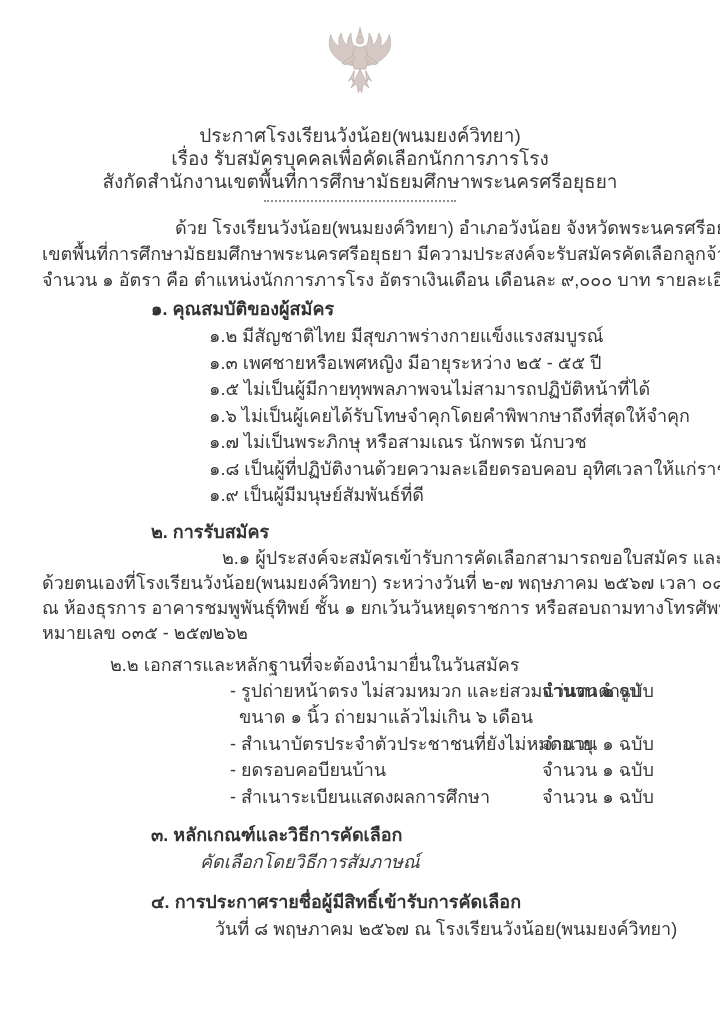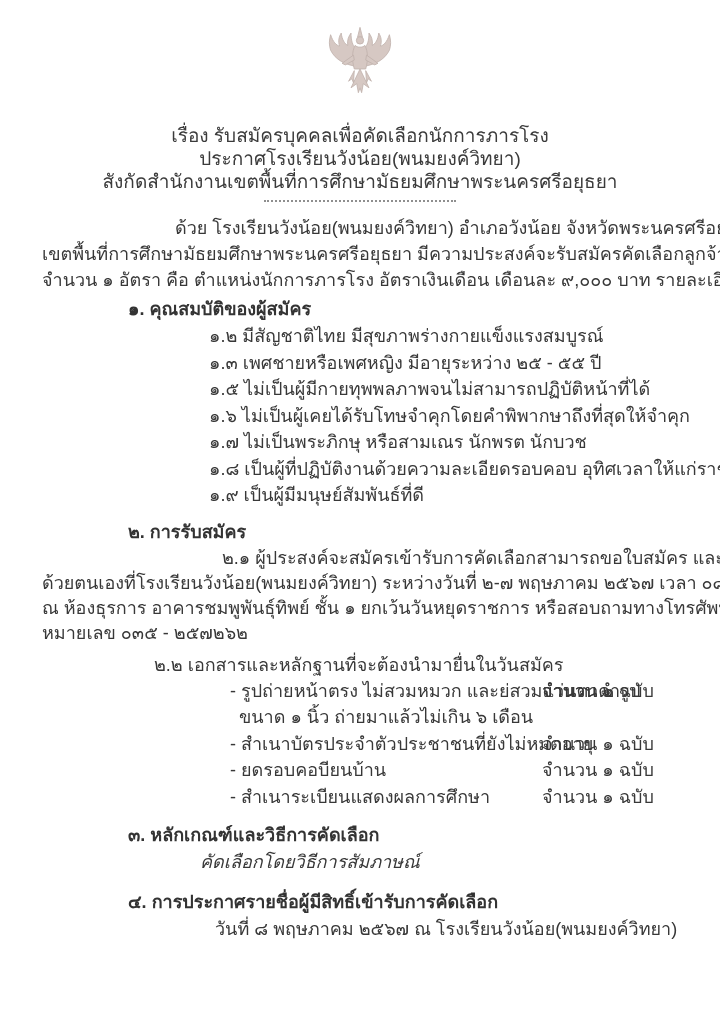--- a/index.html
+++ b/index.html
@@ -34,38 +34,38 @@
     border-bottom: 2px dotted #8f8f8f;
   }
   .body-text { font-size: 18px; }
   .intro { margin-top: 13px; line-height: 26px; }
   .intro .p-line { white-space: nowrap; }
   .intro .p-line.first { padding-left: 133px; }
 
   .sec-heading {
     font-weight: bold;
     color: #333333;
-    margin-left: 86px;
+    margin-left: 109px;
     line-height: 27px;
     white-space: nowrap;
   }
   .sec1 { margin-top: 3px; }
   .qual-item {
     margin-left: 167px;
     line-height: 26.5px;
     white-space: nowrap;
   }
 
   .sec2 { margin-top: 10px; }
   .app-para { line-height: 25px; }
   .app-para .p-line { white-space: nowrap; }
   .app-para .p-line.first { padding-left: 180px; }
 
   .docs-heading {
-    margin-left: 112px;
+    margin-left: 68px;
     margin-top: 6px;
     line-height: 26px;
     white-space: nowrap;
   }
   .doc-row {
     position: relative;
     margin-left: 188px;
     line-height: 26.5px;
     white-space: nowrap;
   }
@@ -109,22 +109,22 @@
         <path d="M60,55 L49,78 L56,73 L58,84 L60,78 L62,84 L64,73 L71,78 Z"></path>
 
         <path d="M53,57 L46,70 L50,67 L52,72 Z"></path>
 
         <path d="M67,57 L74,70 L70,67 L68,72 Z"></path>
       </g>
     </svg>
   </div>
 
   <div class="title-block">
+    <div class="t-line">ประกาศโรงเรียนวังน้อย(พนมยงค์วิทยา)</div>
     <div class="t-line">เรื่อง  รับสมัครบุคคลเพื่อคัดเลือกนักการภารโรง</div>
-    <div class="t-line">ประกาศโรงเรียนวังน้อย(พนมยงค์วิทยา)</div>
     <div class="t-line">สังกัดสำนักงานเขตพื้นที่การศึกษามัธยมศึกษาพระนครศรีอยุธยา</div>
   </div>
   <div class="dotted-sep"></div>
 
   <div class="intro body-text">
     <div class="p-line first">ด้วย โรงเรียนวังน้อย(พนมยงค์วิทยา) อำเภอวังน้อย จังหวัดพระนครศรีอยุธยา สังกัดสำนักงาน</div>
     <div class="p-line">เขตพื้นที่การศึกษามัธยมศึกษาพระนครศรีอยุธยา มีความประสงค์จะรับสมัครคัดเลือกลูกจ้างชั่วคราว</div>
     <div class="p-line">จำนวน ๑ อัตรา คือ ตำแหน่งนักการภารโรง อัตราเงินเดือน เดือนละ ๙,๐๐๐ บาท รายละเอียดดังต่อไปนี้</div>
   </div>
 

